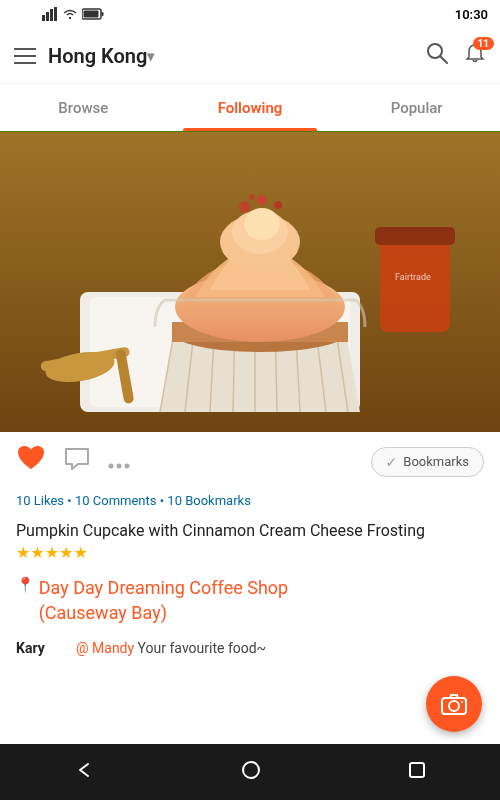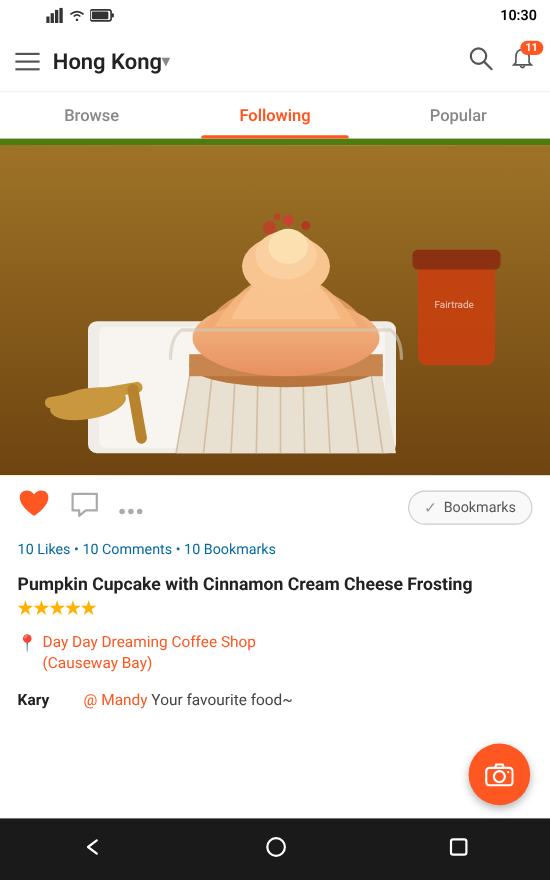--- a/index.html
+++ b/index.html
@@ -95,21 +95,21 @@
       border-radius: 10px;
       padding: 1px 5px;
       min-width: 18px;
       text-align: center;
     }
 
     
     .tab-bar {
       display: flex;
       height: 48px;
-      border-bottom: 6px solid #4d7c0f;
+      border-bottom: 1px solid #4d7c0f;
       background: #fff;
     }
     .tab-item {
       flex: 1;
       display: flex;
       align-items: center;
       justify-content: center;
       font-size: 15px;
       font-weight: 500;
       color: #888;
@@ -189,21 +189,21 @@
     .stats-row {
       padding: 2px 16px 8px;
       font-size: 13px;
       color: #0369a1;
     }
 
     
     .post-title {
       padding: 4px 16px 4px;
       font-size: 16px;
-      font-weight: 700;
+      font-weight: 400;
       color: #222;
       line-height: 1.4;
     }
     .stars {
       color: #ffb300;
       font-size: 16px;
     }
 
     
     .location-row {
@@ -212,21 +212,21 @@
       align-items: flex-start;
       gap: 4px;
     }
     .location-pin {
       color: #ff5722;
       font-size: 15px;
       margin-top: 1px;
     }
     .location-text {
       color: #ff5722;
-      font-size: 14px;
+      font-size: 18px;
       line-height: 1.4;
     }
 
     
     .comments-section {
       padding: 4px 16px 10px;
     }
     .comment-row {
       display: flex;
       gap: 8px;

